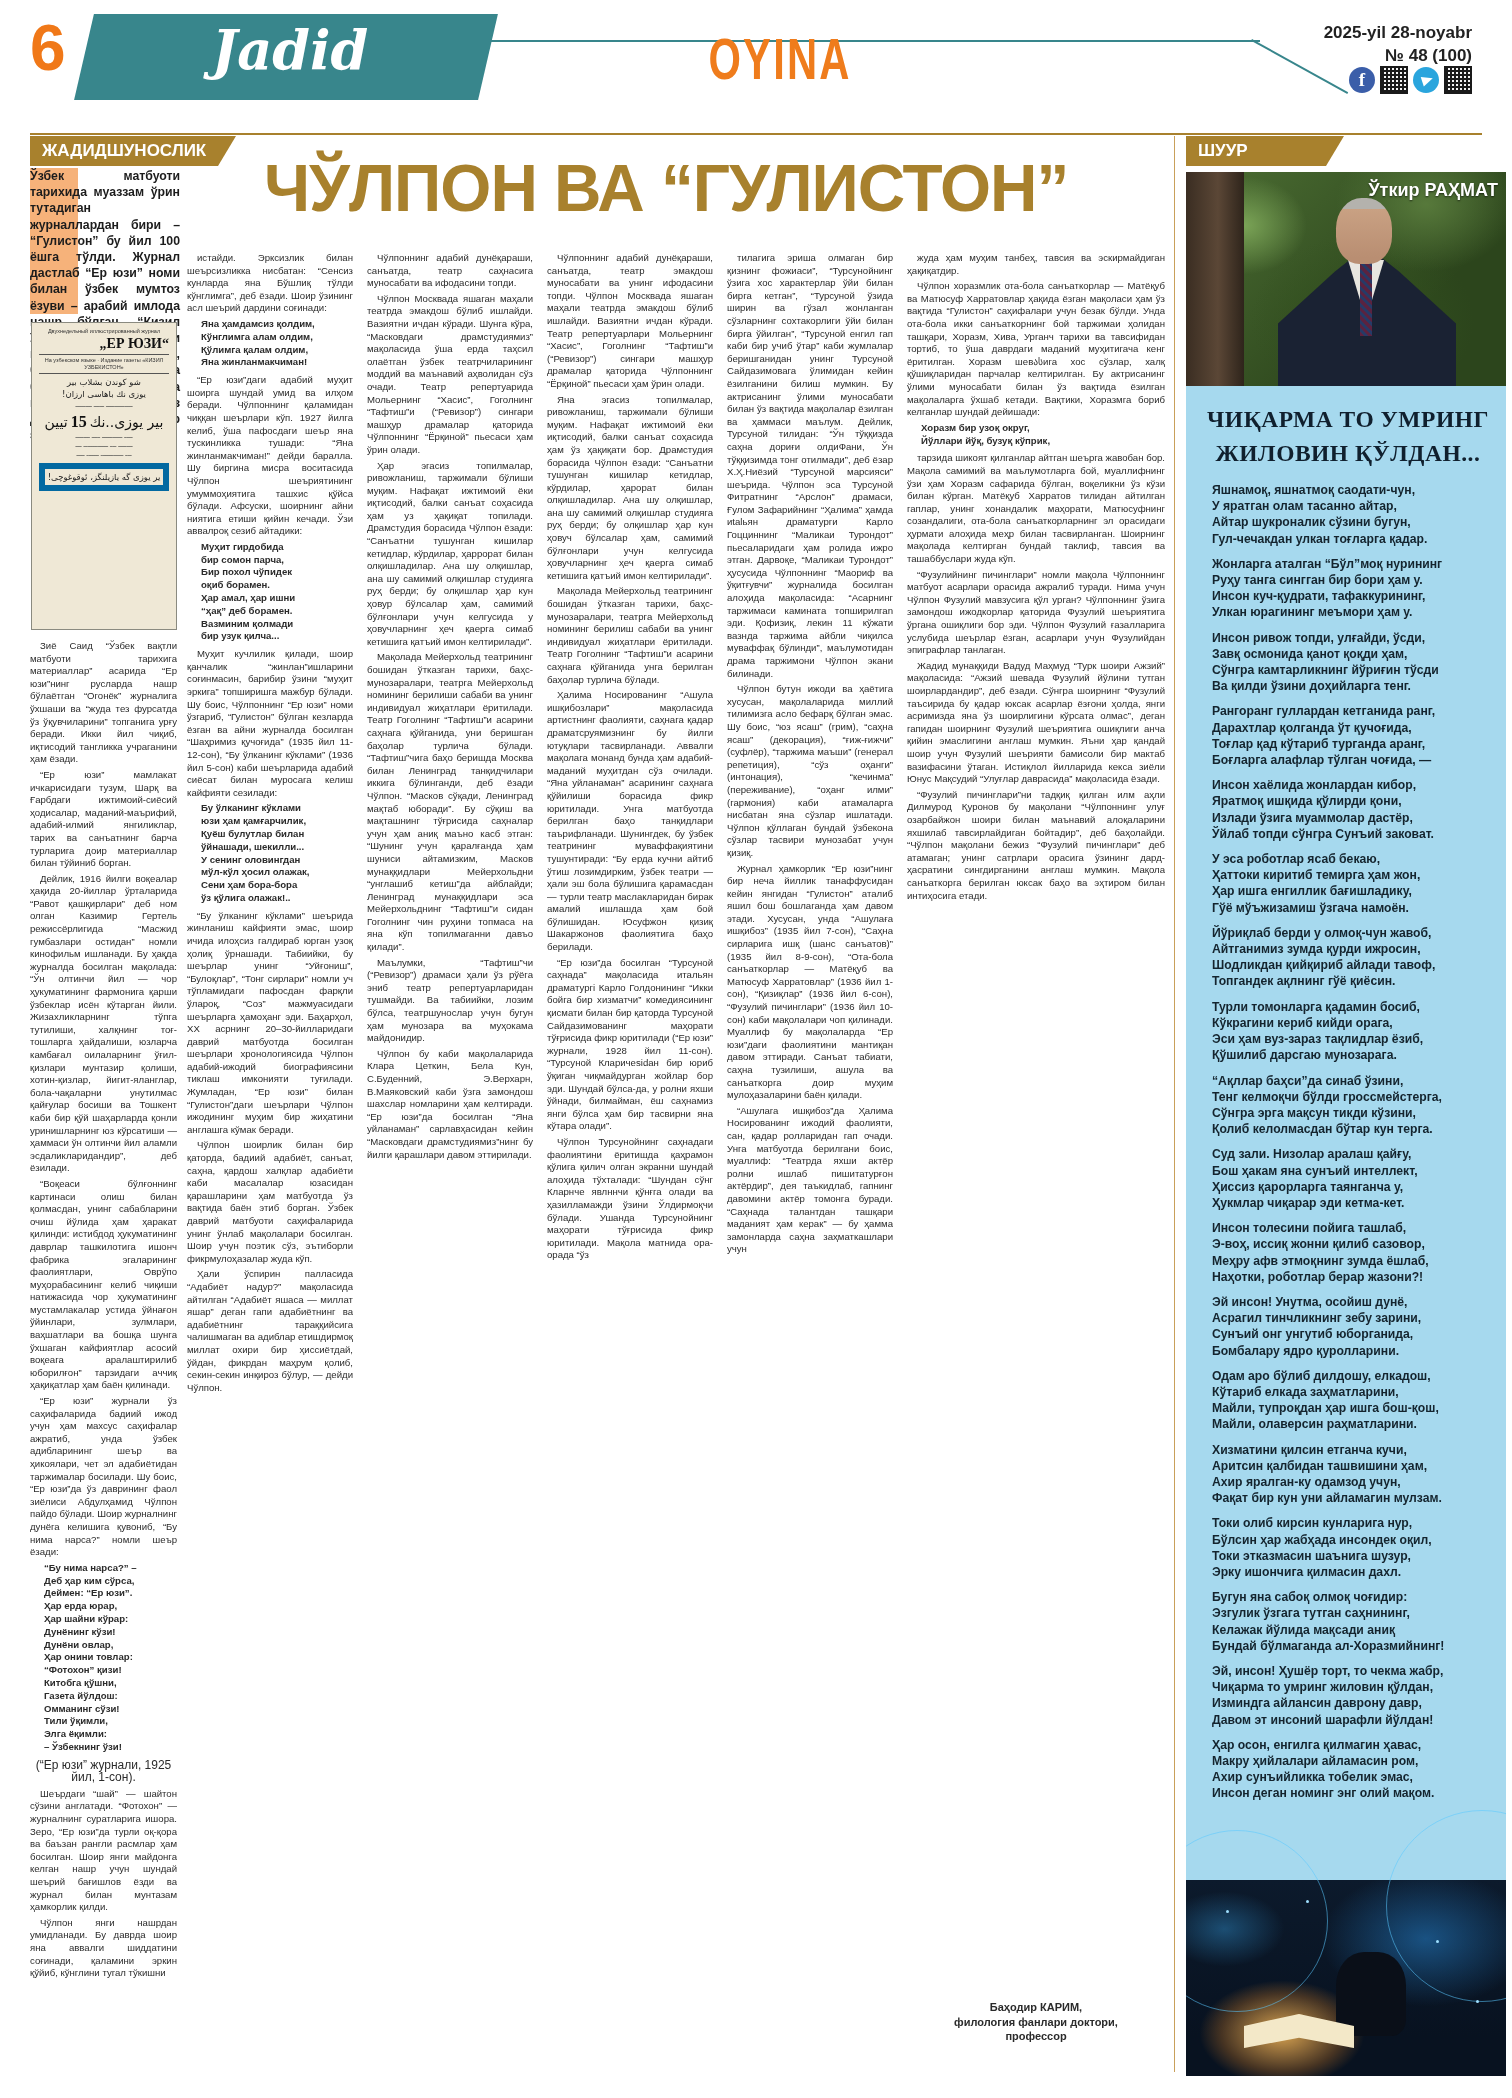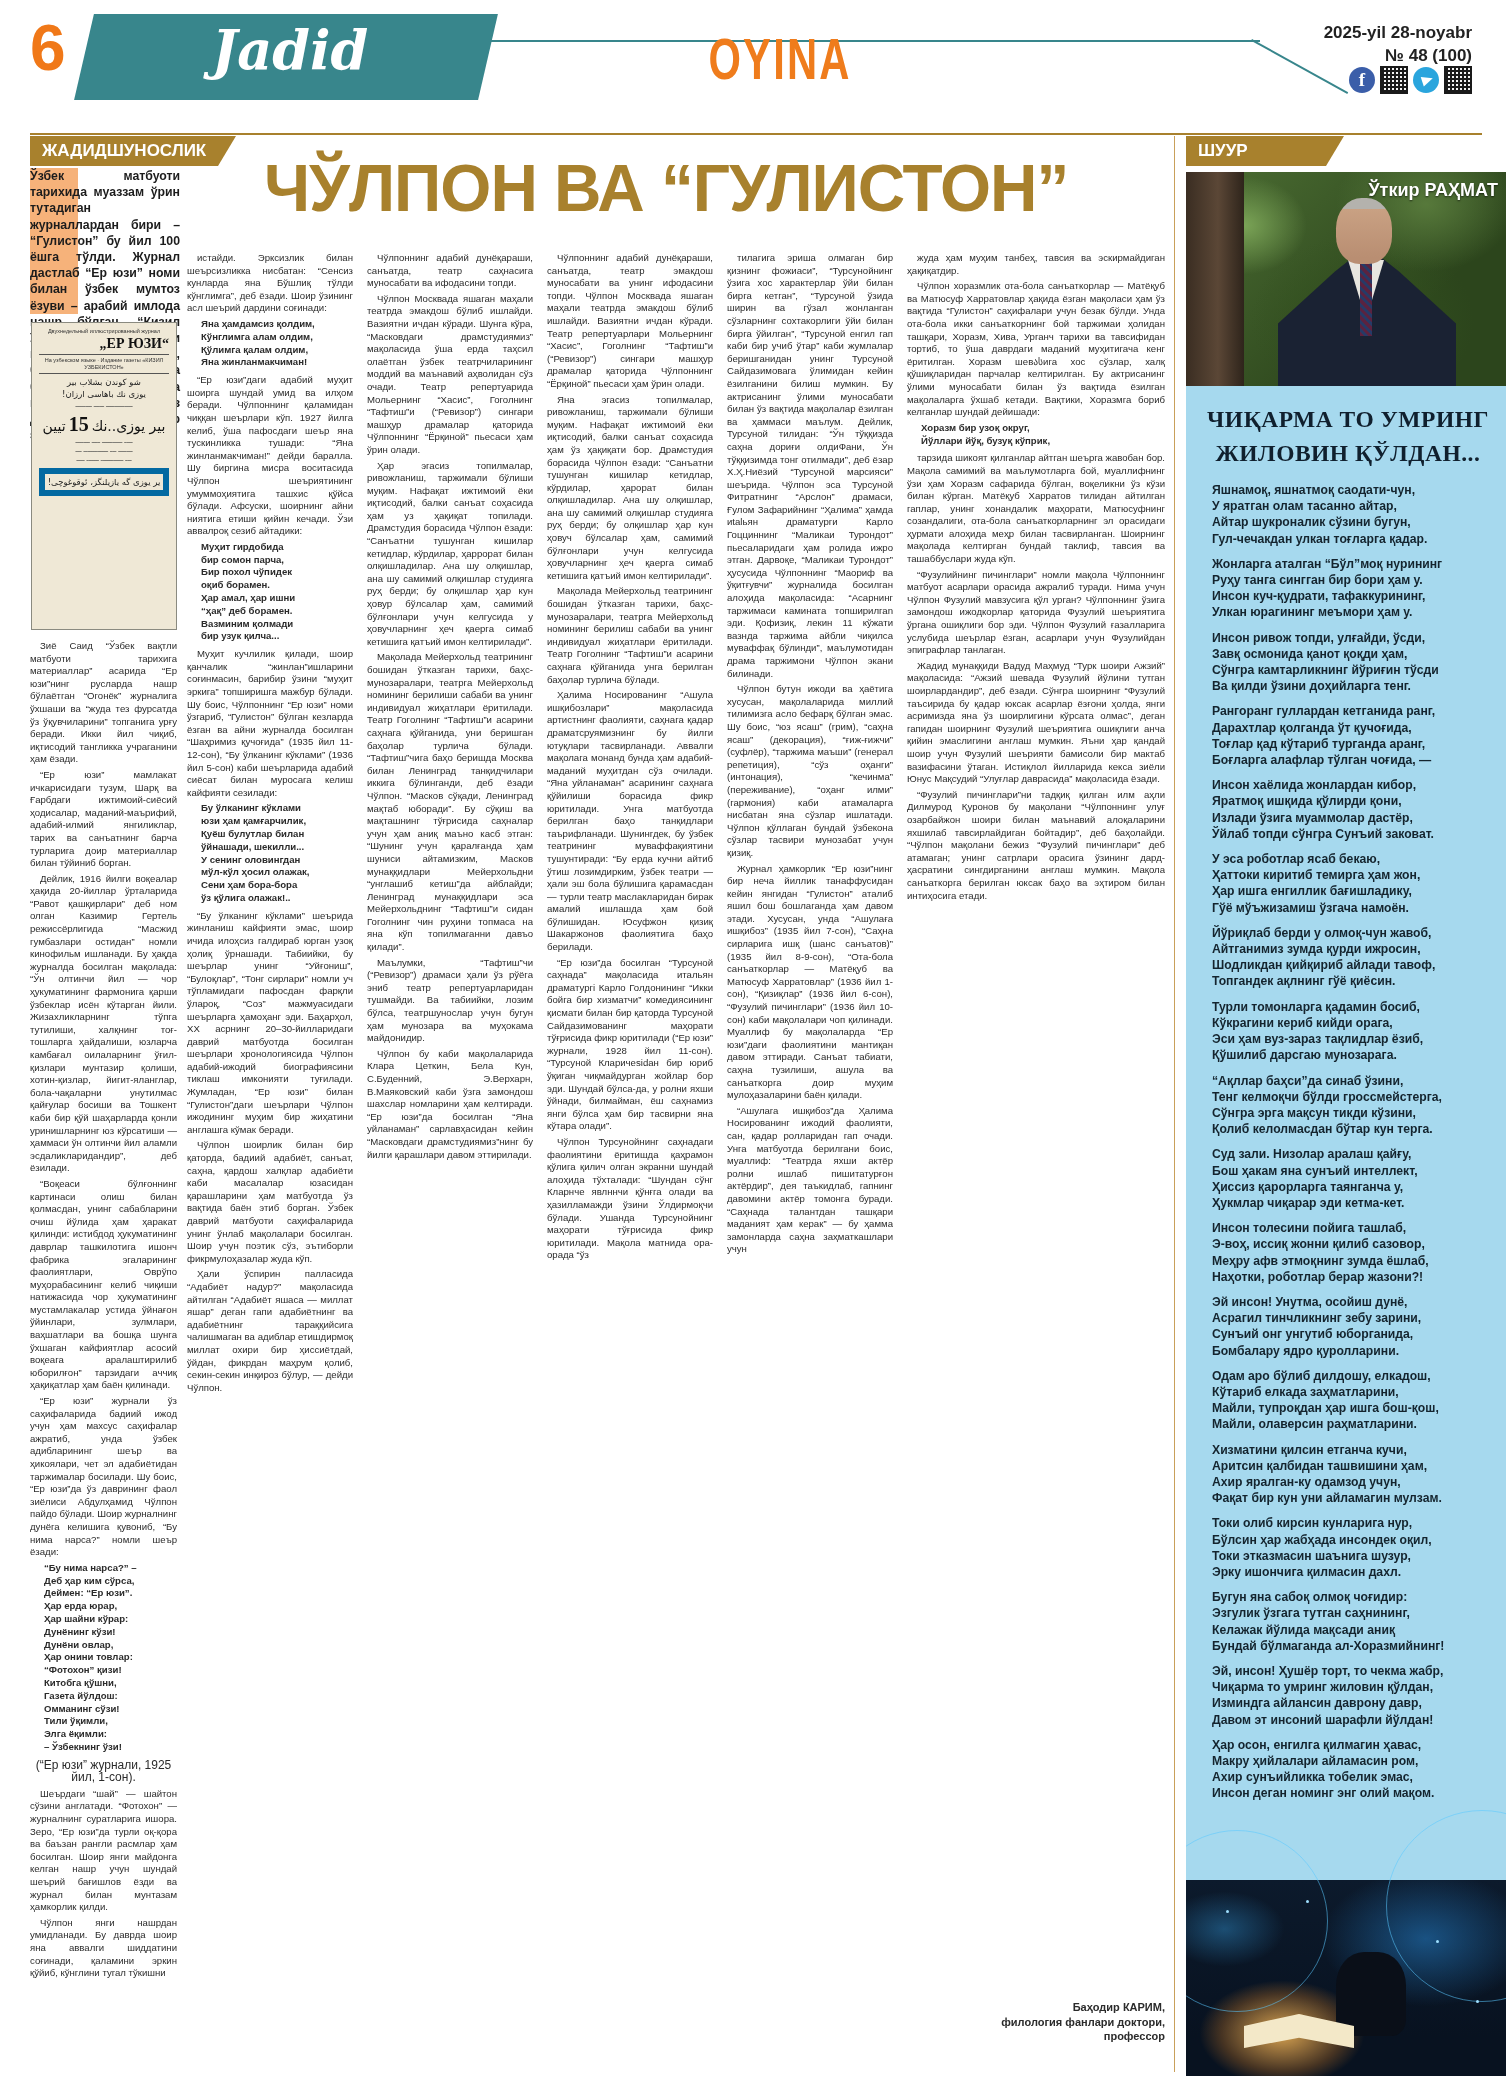--- a/index.html
+++ b/index.html
@@ -33,33 +33,33 @@
   .para{margin:0 0 3px 0;text-indent:10px;}
   .verse{font-weight:700;text-align:left;padding-left:14px;margin:3px 0 5px 0;}
   .verse div{line-height:12.8px;}
   .src{text-align:center;font-size:12px;margin:2px 0 4px 0;}
   #col1{left:30px;width:147px;top:640px;height:1428px;}
   #col2{left:187px;width:166px;}
   #col3{left:367px;width:166px;}
   #col4{left:547px;width:166px;}
   #col5{left:727px;width:166px;}
   #col6{left:907px;width:258px;height:1740px;}
-  #byline{left:907px;top:2000px;width:258px;text-align:right;font-weight:700;font-size:11px;line-height:14.5px;}
+  #byline{left:907px;top:2000px;width:258px;text-align:center;font-weight:700;font-size:11px;line-height:14.5px;}
   #divider-v{left:1174px;top:136px;width:0;height:1936px;border-left:1.5px solid #c9a05a;}
   
   #intro-highlight{left:30px;top:168px;width:48px;height:146px;background:#f6b27a;}
   #intro{left:30px;top:168px;width:150px;font-size:12.3px;line-height:16.2px;font-weight:700;color:#1c1c1c;text-align:justify;}
   
   #facsimile{left:31px;top:322px;width:146px;height:308px;background:#efe8d6;border:1px solid #8a8a80;box-sizing:border-box;padding:5px 7px;overflow:hidden;}
   #facsimile .tiny{font-size:5.5px;text-align:center;color:#333;line-height:7px;}
   #facsimile .mast{font-family:"Liberation Serif",serif;font-weight:700;font-size:14px;text-align:right;color:#111;margin:1px 0;}
   #facsimile .rule{border-top:1px solid #555;margin:2px 0;}
   #facsimile .ar{direction:rtl;font-family:"DejaVu Sans",sans-serif;font-size:8.5px;color:#222;text-align:center;line-height:12px;}
   #facsimile .ar-big{direction:rtl;font-family:"DejaVu Sans",sans-serif;font-size:14px;color:#111;text-align:center;margin-top:4px;}
-  #facsimile .price{font-weight:800;font-size:20px;color:#111;display:inline-block;margin:0 3px;font-family:"Liberation Serif",serif;}
+  #facsimile .price{font-weight:800;font-size:16px;color:#111;display:inline-block;margin:0 3px;font-family:"Liberation Serif",serif;}
   #facsimile .sq{color:#444;font-size:7px;letter-spacing:1px;text-align:center;line-height:9px;overflow:hidden;white-space:nowrap;}
   #facsimile .boxed{border:6px solid #0369a1;margin-top:5px;padding:2px;}
   
   #photo{left:1186px;top:172px;width:320px;height:214px;overflow:hidden;background:
      radial-gradient(90px 70px at 18% 25%,#7ba457 0%,transparent 70%),
      radial-gradient(120px 90px at 75% 15%,#57793b 0%,transparent 75%),
      radial-gradient(140px 110px at 55% 70%,#33511f 0%,transparent 80%),
      linear-gradient(135deg,#4c6e33,#2c451c 70%);}
   #trunk{position:absolute;left:0;top:0;width:58px;height:214px;background:linear-gradient(90deg,#3a2d22,#5b4736 55%,#2e241b);}
   .head{position:absolute;left:150px;top:26px;width:56px;height:66px;border-radius:46% 46% 42% 42%;background:linear-gradient(180deg,#b4b2ad 0 16%,#c9a183 16%,#b98e72 90%);}

